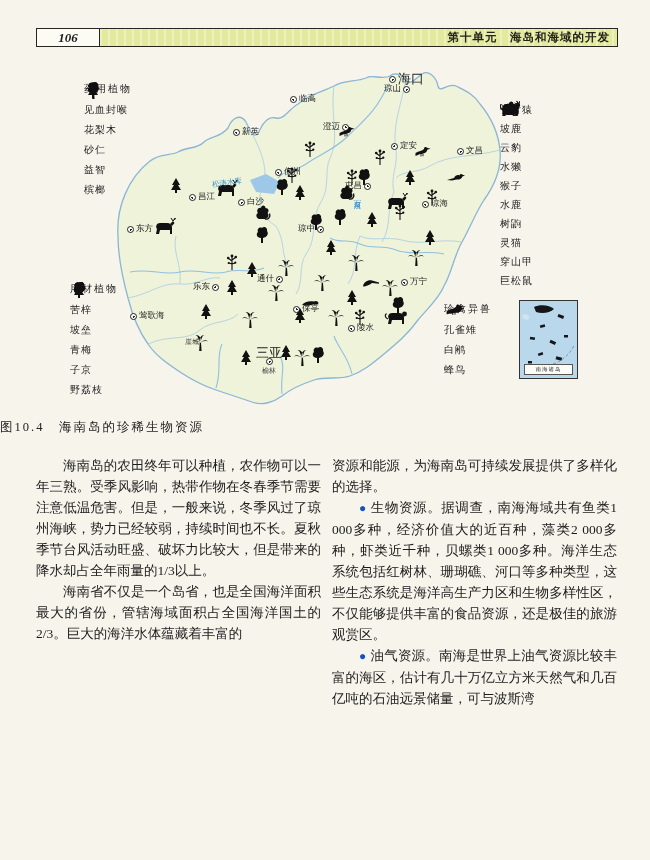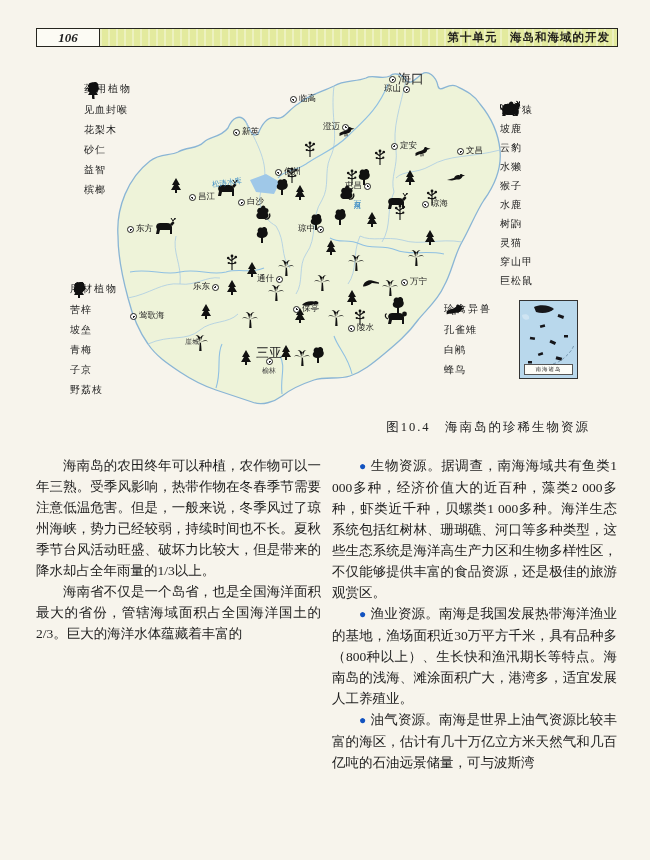--- a/index.html
+++ b/index.html
@@ -35,21 +35,21 @@
   .lg-row svg{flex:0 0 auto;}
   .lg-row .lbl{font-size:10px;letter-spacing:1px;font-family:Liberation Mono, monospace;}
   .lg-ani .lg-row{height:19px;}
   
   .inset{position:absolute;left:519px;top:244px;width:57px;height:77px;
          border:1px solid #333;background:#b9d8ec;overflow:hidden;}
   .inset-label{position:absolute;left:4px;right:4px;bottom:3px;height:9px;background:#fdfdf8;
          border:0.5px solid #555;font:5.5px "Liberation Sans",sans-serif;color:#333;
          display:flex;align-items:center;justify-content:center;letter-spacing:1px;}
   
-  .caption{position:absolute;left:0;width:590px;top:419px;text-align:right;
+  .caption{position:absolute;left:0;width:590px;top:419px;text-align:left;
            font:12.5px "Liberation Serif",serif;letter-spacing:2px;color:#222;}
   
   .col{position:absolute;top:455px;width:285px;font-size:13.5px;line-height:21px;
        text-align:justify;text-justify:inter-ideograph;}
   .col-left{left:36px;}
   .col-right{left:332px;}
   .col p{margin:0;}
   .ind{text-indent:2em;}
   .sec-head{font:bold 15px "Liberation Sans",sans-serif;color:#121212;
             margin:11px 0 5px 0;letter-spacing:1px;}
@@ -491,18 +491,18 @@
   </div>
 
   <div class="caption">图10.4　海南岛的珍稀生物资源</div>
 
   <div class="col col-left">
     <p class="ind">海南岛的农田终年可以种植，农作物可以一年三熟。受季风影响，热带作物在冬春季节需要注意低温危害。但是，一般来说，冬季风过了琼州海峡，势力已经较弱，持续时间也不长。夏秋季节台风活动旺盛、破坏力比较大，但是带来的降水却占全年雨量的1/3以上。</p>
     <p class="ind">海南省不仅是一个岛省，也是全国海洋面积最大的省份，管辖海域面积占全国海洋国土的2/3。巨大的海洋水体蕴藏着丰富的</p>
   </div>
 
   <div class="col col-right">
+    <p>资源和能源，为海南岛可持续发展提供了多样化的选择。</p>
     <p class="ind"><span class="blt"></span><span>生物资源。</span><span>据调查，南海海域共有鱼类1 000多种，经济价值大的近百种，藻类2 000多种，虾类近千种，贝螺类1 000多种。海洋生态系统包括红树林、珊瑚礁、河口等多种类型，这些生态系统是海洋高生产力区和生物多样性区，不仅能够提供丰富的食品资源，还是极佳的旅游观赏区。</span></p>
-    <p class="ind"><span class="blt"></span><span>渔业资源。</span><span>南海是我国发展热带海洋渔业的基地，渔场面积近30万平方千米，具有品种多（800种以上）、生长快和渔汛期长等特点。海南岛的浅海、滩涂面积广大，港湾多，适宜发展人工养殖业。</span></p>
     <p class="ind"><span class="blt"></span><span>油气资源。</span><span>南海是世界上油气资源比较丰富的海区，估计有几十万亿立方米天然气和几百亿吨的石油远景储量，可与波斯湾</span></p>
   </div>
 
 </div>
 
 </body></html>

